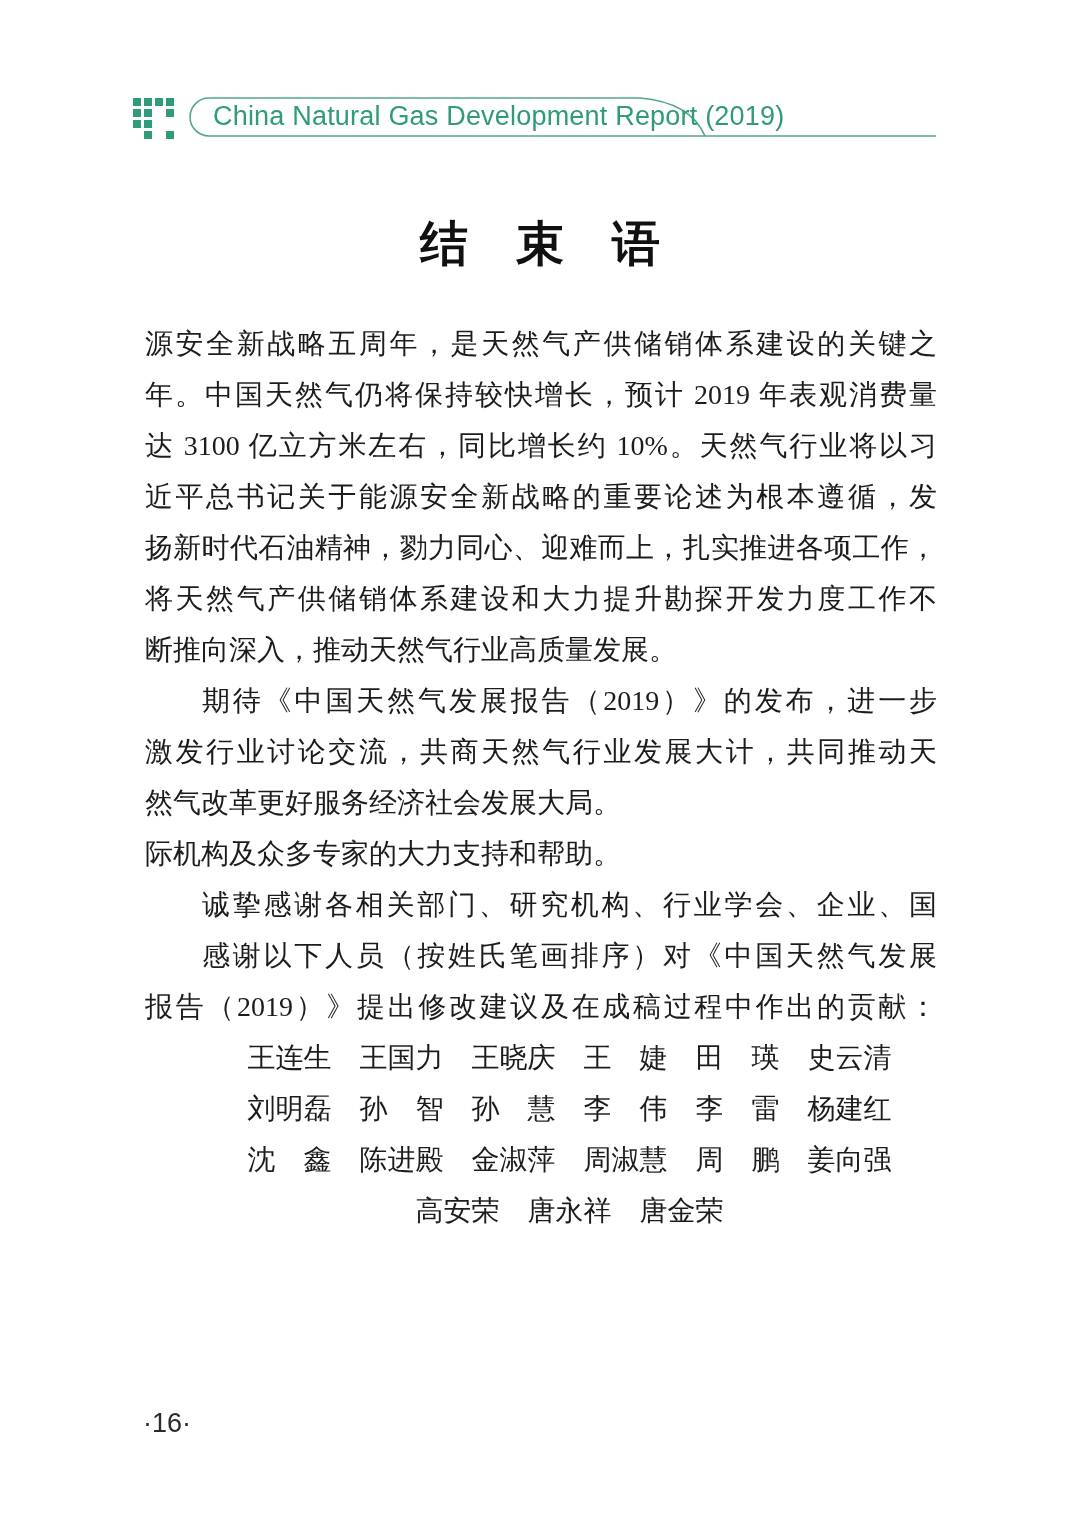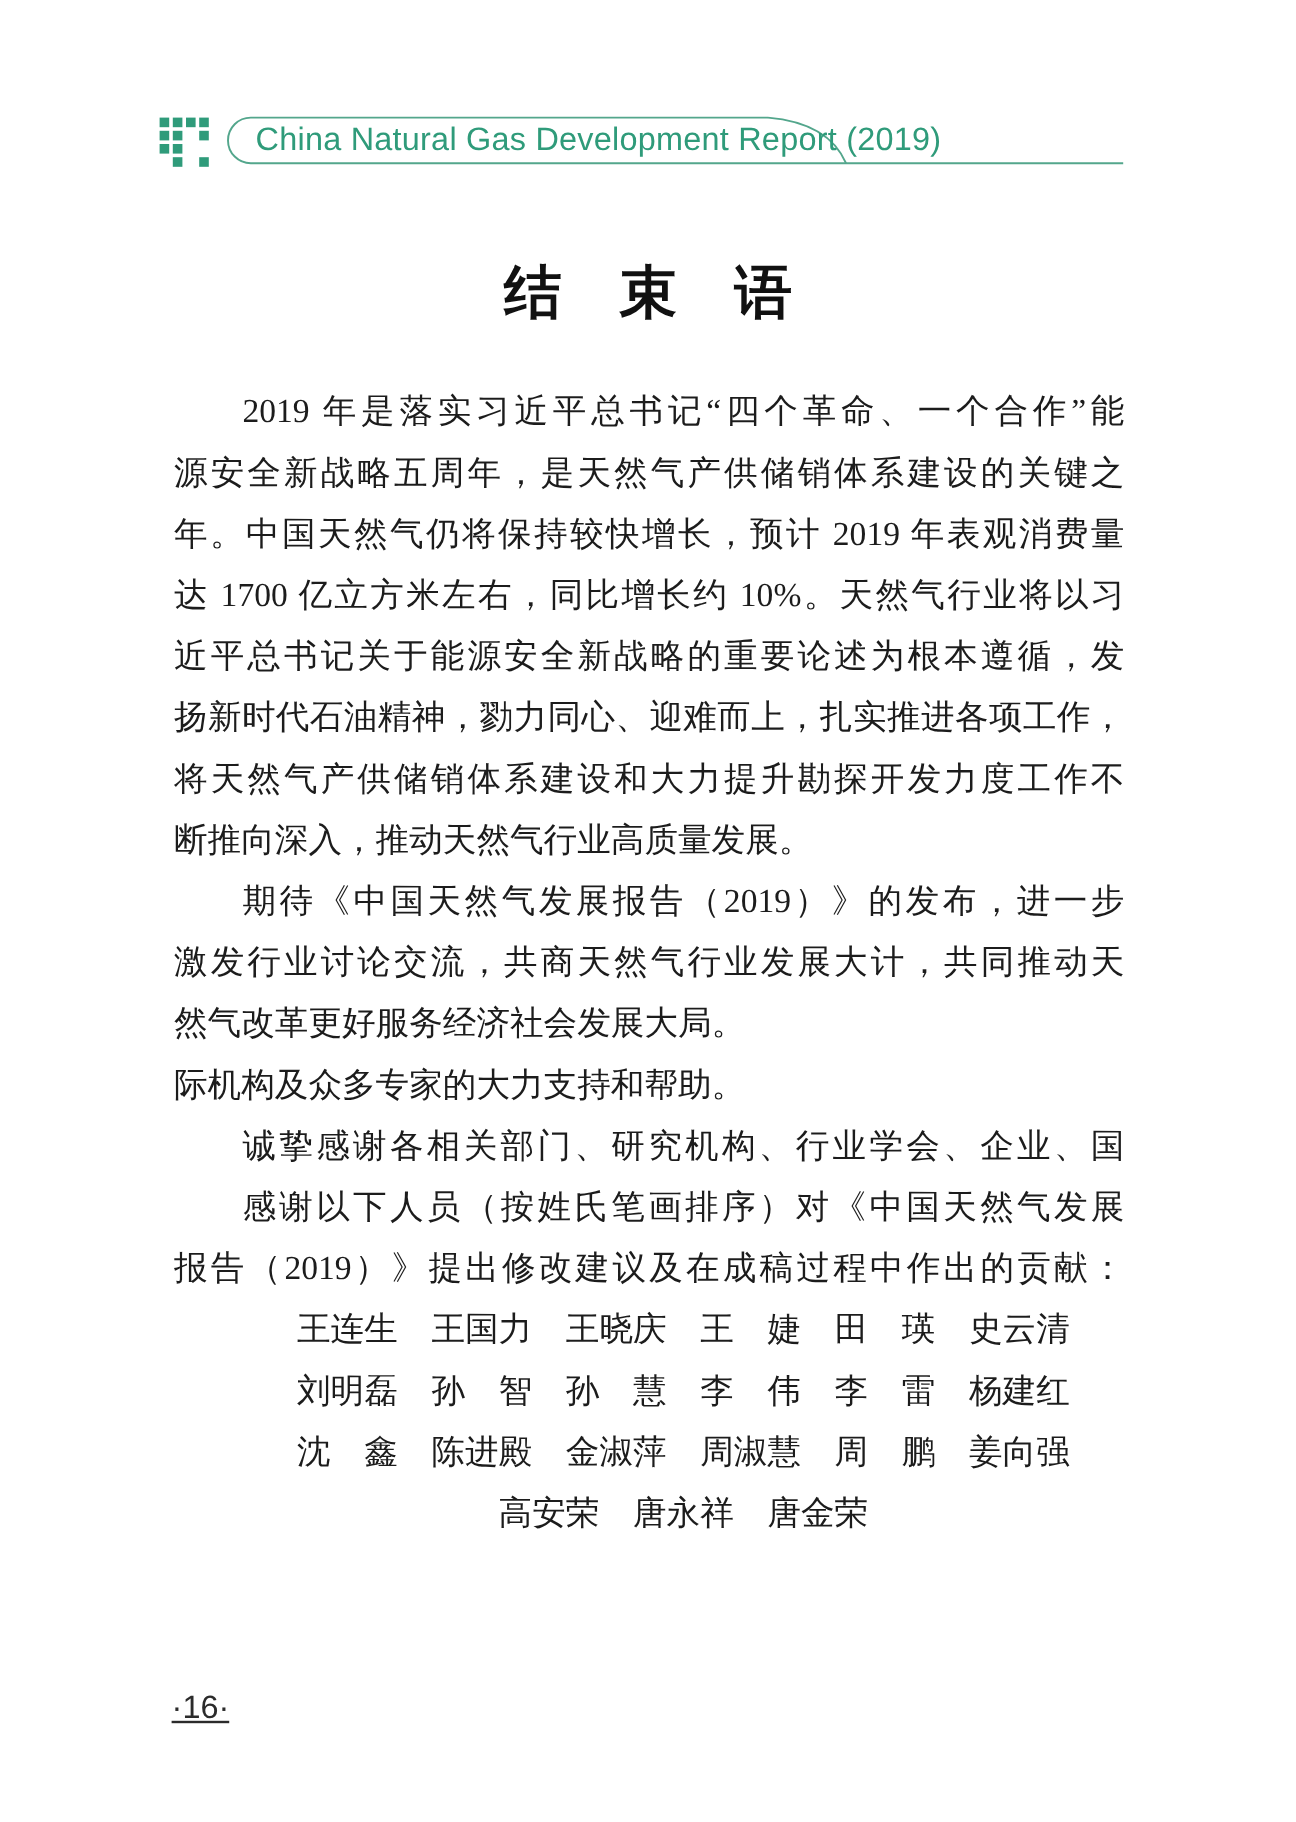--- a/index.html
+++ b/index.html
@@ -86,21 +86,20 @@
     text-align: center;
   }
 
   
   .page-number {
     position: absolute;
     left: 143px; top: 1408px;
     font-family: "Liberation Sans", sans-serif;
     font-size: 27px;
     color: #2b2b2b;
-    text-decoration: underline;
   }
 </style>
 </head>
 <body>
 
 <div class="page">
 
   <svg class="header-svg" viewBox="0 0 1080 170" xmlns="http://www.w3.org/2000/svg">
     <path d="M 640 98 H 209 A 19 19 0 0 0 209 136 H 936" fill="none" stroke="#53a68c" stroke-width="1.6"></path>
     <path d="M 640 98 C 675 101 696 115 705 136" fill="none" stroke="#53a68c" stroke-width="1.6"></path>
@@ -125,24 +124,23 @@
       <div class="logo-cell on"></div>
   </div>
 
   <div class="header-title">China Natural Gas Development Report (2019)</div>
 
   <div class="doc-title">结　束　语</div>
 
   <div class="body-block">
 
     <div>
-      <div class="bl just ind">2019 年是落实习近平总书记“四个革命、一个合作”能</div>
       <div class="bl just">源安全新战略五周年，是天然气产供储销体系建设的关键之</div>
       <div class="bl just">年。中国天然气仍将保持较快增长，预计 2019 年表观消费量</div>
-      <div class="bl just">达 1700 亿立方米左右，同比增长约 10%。天然气行业将以习</div>
+      <div class="bl just">达 3100 亿立方米左右，同比增长约 10%。天然气行业将以习</div>
       <div class="bl just">近平总书记关于能源安全新战略的重要论述为根本遵循，发</div>
       <div class="bl just">扬新时代石油精神，勠力同心、迎难而上，扎实推进各项工作，</div>
       <div class="bl just">将天然气产供储销体系建设和大力提升勘探开发力度工作不</div>
       <div class="bl last">断推向深入，推动天然气行业高质量发展。</div>
     </div>
 
     <div>
       <div class="bl just ind">期待《中国天然气发展报告（2019）》的发布，进一步</div>
       <div class="bl just">激发行业讨论交流，共商天然气行业发展大计，共同推动天</div>
       <div class="bl last">然气改革更好服务经济社会发展大局。</div>

